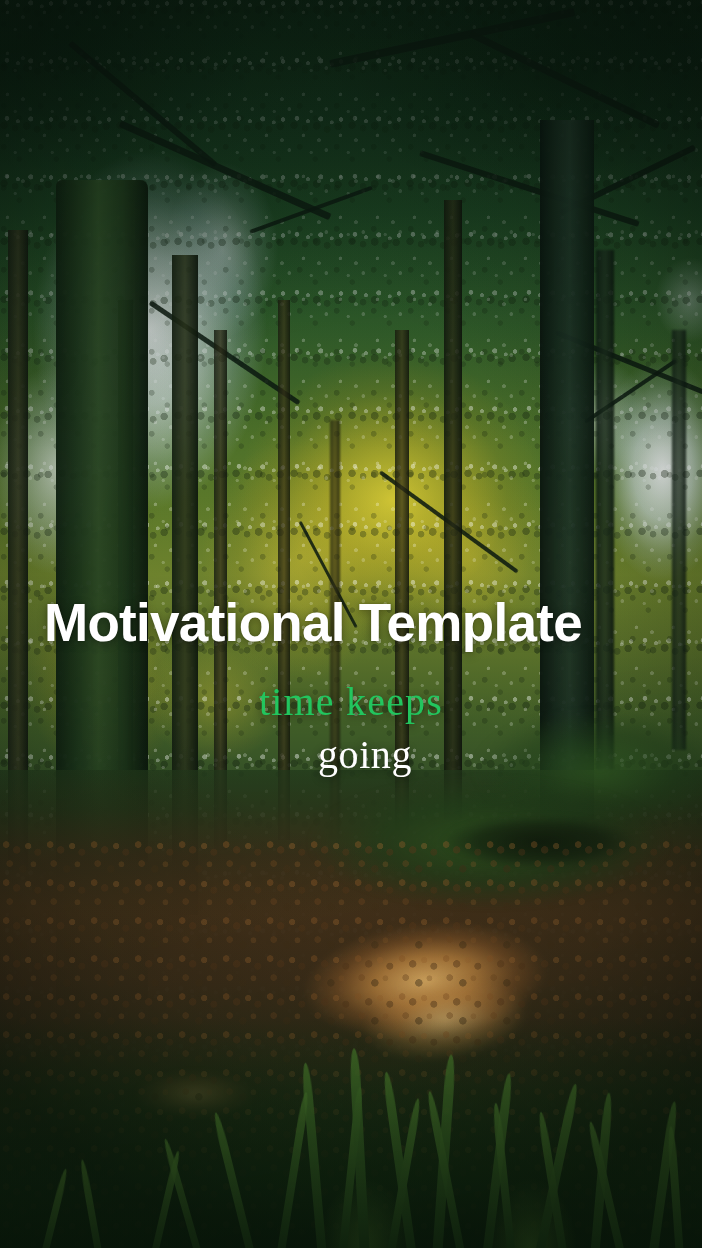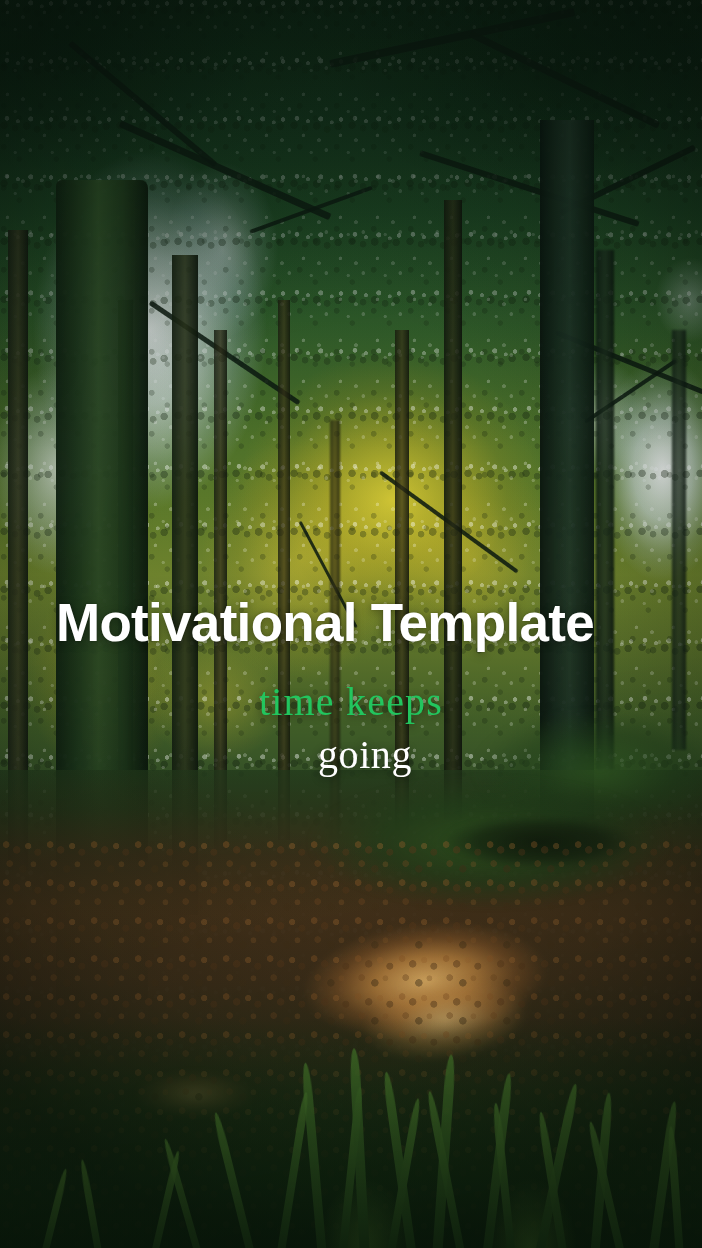--- a/index.html
+++ b/index.html
@@ -259,21 +259,20 @@
     text-align:left;
     padding-left:44px;
     color:#ffffff;
     font-family:"Liberation Sans",sans-serif;
     font-size:53px;
     font-weight:bold;
     letter-spacing:-0.7px;
     line-height:1.0;
     white-space:nowrap;
     text-shadow:0 2px 10px rgba(0,0,0,0.38), 0 0 2px rgba(0,0,0,0.22);
-    margin-left:12px;
   }
   .sub-yellow{
     position:absolute;left:0;right:0;top:682px;
     text-align:center;
     color:#22c55e;
     font-family:"Liberation Serif",serif;
     font-size:40px;
     font-weight:normal;
     letter-spacing:1.2px;
     line-height:1.0;

